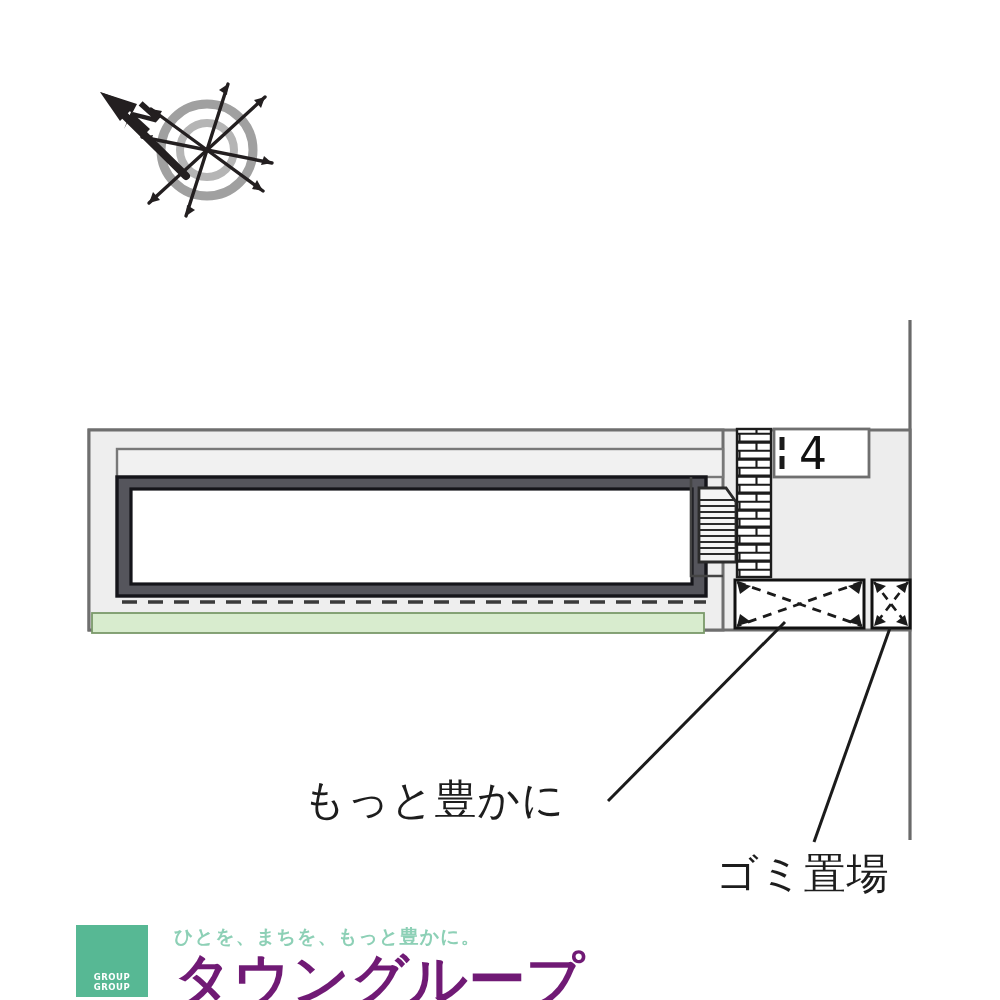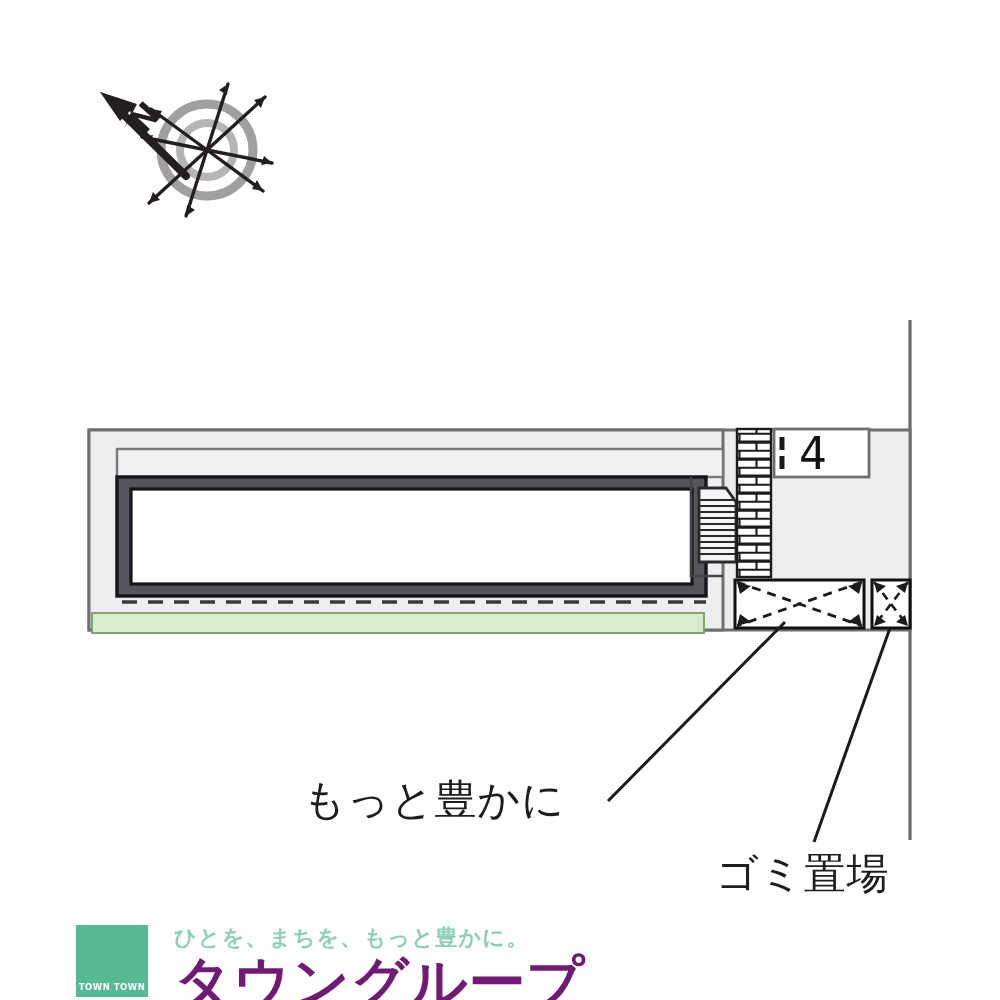--- a/index.html
+++ b/index.html
@@ -77,21 +77,21 @@
     letter-spacing: 0.06em;
     font-weight: 700;
     font-family: "DejaVu Sans", "Liberation Sans", sans-serif;
   }
   #logo-text-block {
     margin-left: 26px;
     padding-top: 2px;
   }
   #logo-tagline {
     color: #8dd0b6;
-    font-size: 22px;
+    font-size: 19px;
     letter-spacing: 0.06em;
     font-weight: 700;
     line-height: 1;
     margin-bottom: 4px;
     white-space: nowrap;
     font-family: "DejaVu Sans", "Liberation Sans", sans-serif;
   }
   #logo-wordmark {
     color: #701a75;
     font-size: 57px;
@@ -264,21 +264,21 @@
 
   <div id="compass-letter">N</div>
 
   <div id="unit-number-text">4</div>
 
   <div class="annot-label" id="label-bike">もっと豊かに</div>
   <div class="annot-label" id="label-trash">ゴミ置場</div>
 
   <div id="brand-logo">
     <div id="logo-mark">
-      <div id="logo-mark-caption">TOWN TOWN</div>
+      <div id="logo-mark-caption">GROUP GROUP</div>
     </div>
     <div id="logo-text-block">
       <div id="logo-tagline">ひとを、まちを、もっと豊かに。</div>
       <div id="logo-wordmark">タウングループ</div>
     </div>
   </div>
 
 </div>
 
 </body></html>

